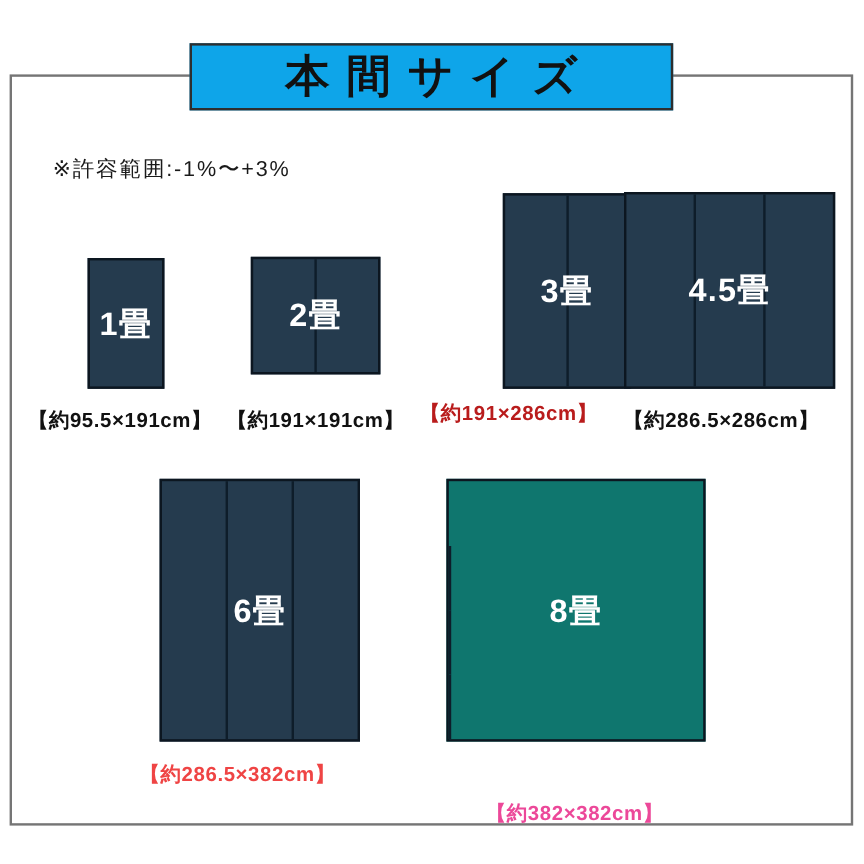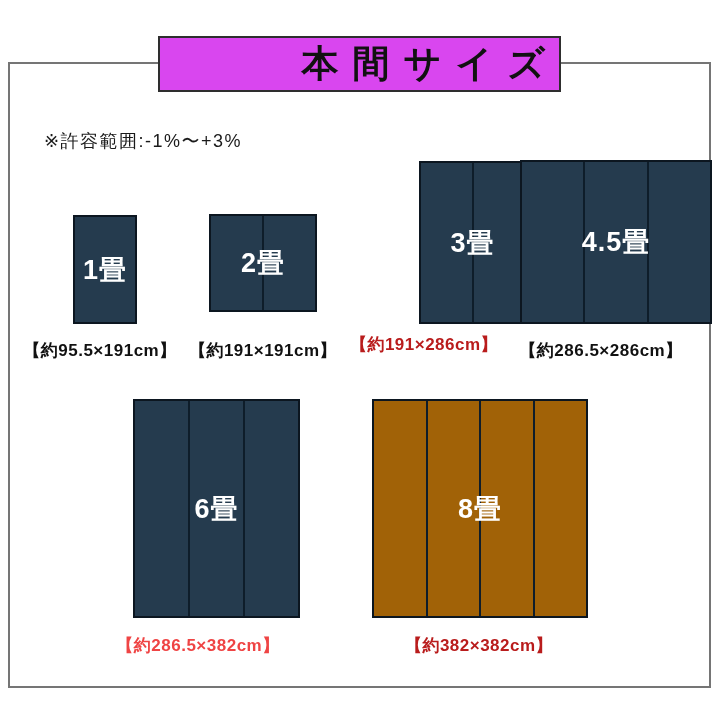--- a/index.html
+++ b/index.html
@@ -26,26 +26,26 @@
     box-sizing: border-box;
   }
   
   .title-box {
     position: absolute;
     left: 158px;
     top: 36px;
     width: 403px;
     height: 56px;
     box-sizing: border-box;
-    background: #d946ef;
+    background: #0ea5e9;
     border: 2px solid #2e2e2e;
     z-index: 2;
     display: flex;
     align-items: center;
-    justify-content: flex-end;
+    justify-content: center;
   }
   .title-text {
     font-family: "Liberation Serif", "DejaVu Serif", serif;
     font-weight: bold;
     font-size: 37px;
     letter-spacing: 14px;
     text-indent: 14px;
     color: #111111;
     white-space: nowrap;
   }
@@ -113,36 +113,36 @@
         <div class="panel" style="border-left: 2px solid rgb(14, 29, 42);"></div>
         <div class="mat-label" style="color: rgb(255, 255, 255);">2畳</div>
       </div>
       <div class="dim-label" style="left: 133px; top: 339px; color: rgb(17, 17, 17);">【約191×191cm】</div>
       <div class="mat" style="left: 371px; top: 161px; width: 107px; height: 163px; background: rgb(37, 59, 78); border-color: rgb(12, 22, 32); margin-left: 48px;">
         <div class="panel"></div>
         <div class="panel" style="border-left: 2px solid rgb(14, 29, 42);"></div>
         <div class="mat-label" style="color: rgb(255, 255, 255);">3畳</div>
       </div>
       <div class="dim-label" style="left: 294px; top: 333px; color: #b91c1c;">【約191×286cm】</div>
-      <div class="mat" style="left: 520px; top: 160px; width: 192px; height: 164px; background: rgb(37, 59, 78); border-color: rgb(12, 22, 32);">
+      <div class="mat" style="left: 520px; top: 160px; width: 176px; height: 164px; background: rgb(37, 59, 78); border-color: rgb(12, 22, 32);">
         <div class="panel"></div>
         <div class="panel" style="border-left: 2px solid rgb(14, 29, 42);"></div>
         <div class="panel" style="border-left: 2px solid rgb(14, 29, 42);"></div>
         <div class="mat-label" style="color: rgb(255, 255, 255);">4.5畳</div>
       </div>
       <div class="dim-label" style="left: 471px; top: 339px; color: rgb(17, 17, 17);">【約286.5×286cm】</div>
       <div class="mat" style="left: 133px; top: 399px; width: 167px; height: 219px; background: rgb(37, 59, 78); border-color: rgb(12, 22, 32);">
         <div class="panel"></div>
         <div class="panel" style="border-left: 2px solid rgb(14, 29, 42);"></div>
         <div class="panel" style="border-left: 2px solid rgb(14, 29, 42);"></div>
         <div class="mat-label" style="color: rgb(255, 255, 255);">6畳</div>
       </div>
       <div class="dim-label" style="left: 68px; top: 634px; color: #ef4444;">【約286.5×382cm】</div>
-      <div class="mat" style="left: 372px; top: 399px; width: 216px; height: 219px; background: #a16207; border-color: rgb(12, 22, 32);">
+      <div class="mat" style="left: 372px; top: 399px; width: 216px; height: 219px; background: #0f766e; border-color: rgb(12, 22, 32); flex-direction: column;">
         <div class="panel"></div>
         <div class="panel" style="border-left: 2px solid rgb(14, 29, 42);"></div>
         <div class="panel" style="border-left: 2px solid rgb(14, 29, 42);"></div>
         <div class="panel" style="border-left: 2px solid rgb(14, 29, 42);"></div>
         <div class="mat-label" style="color: rgb(255, 255, 255);">8畳</div>
       </div>
-      <div class="dim-label" style="left: 349px; top: 634px; color: #b91c1c;">【約382×382cm】</div>
+      <div class="dim-label" style="left: 349px; top: 666px; color: #ec4899;">【約382×382cm】</div>
     </div>
 </div>
 
 </body></html>

